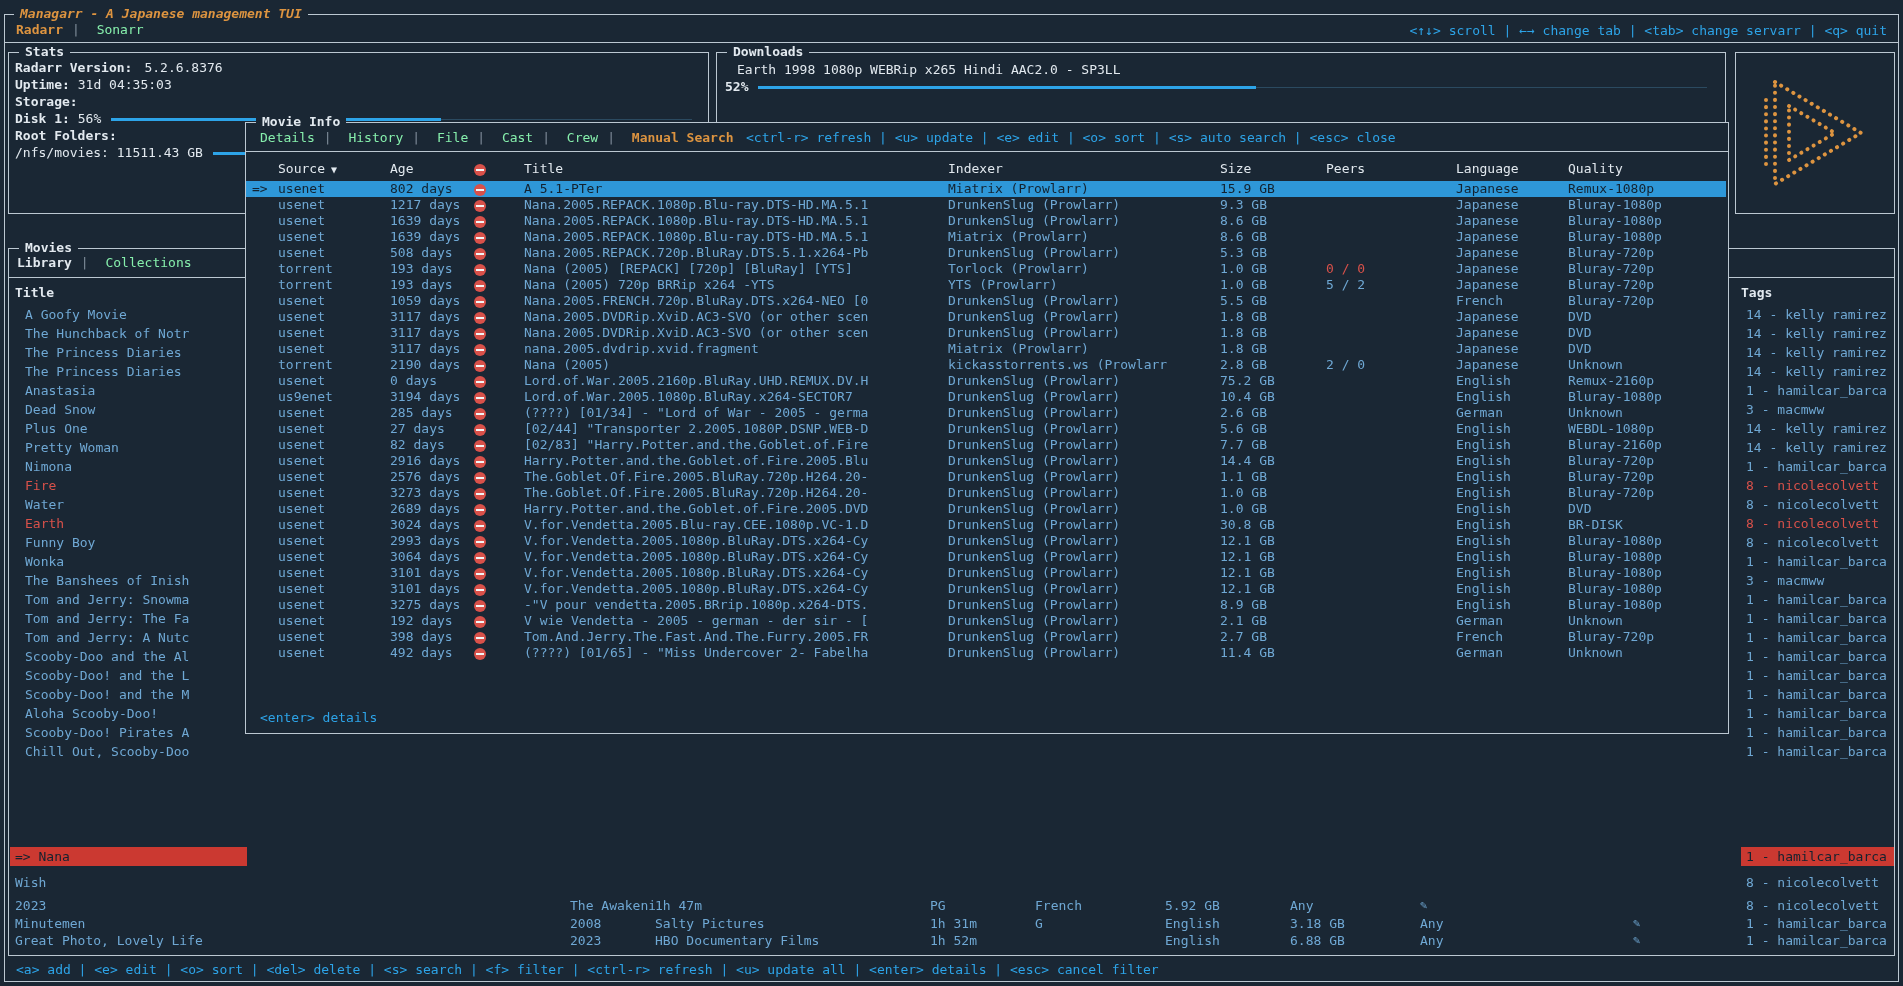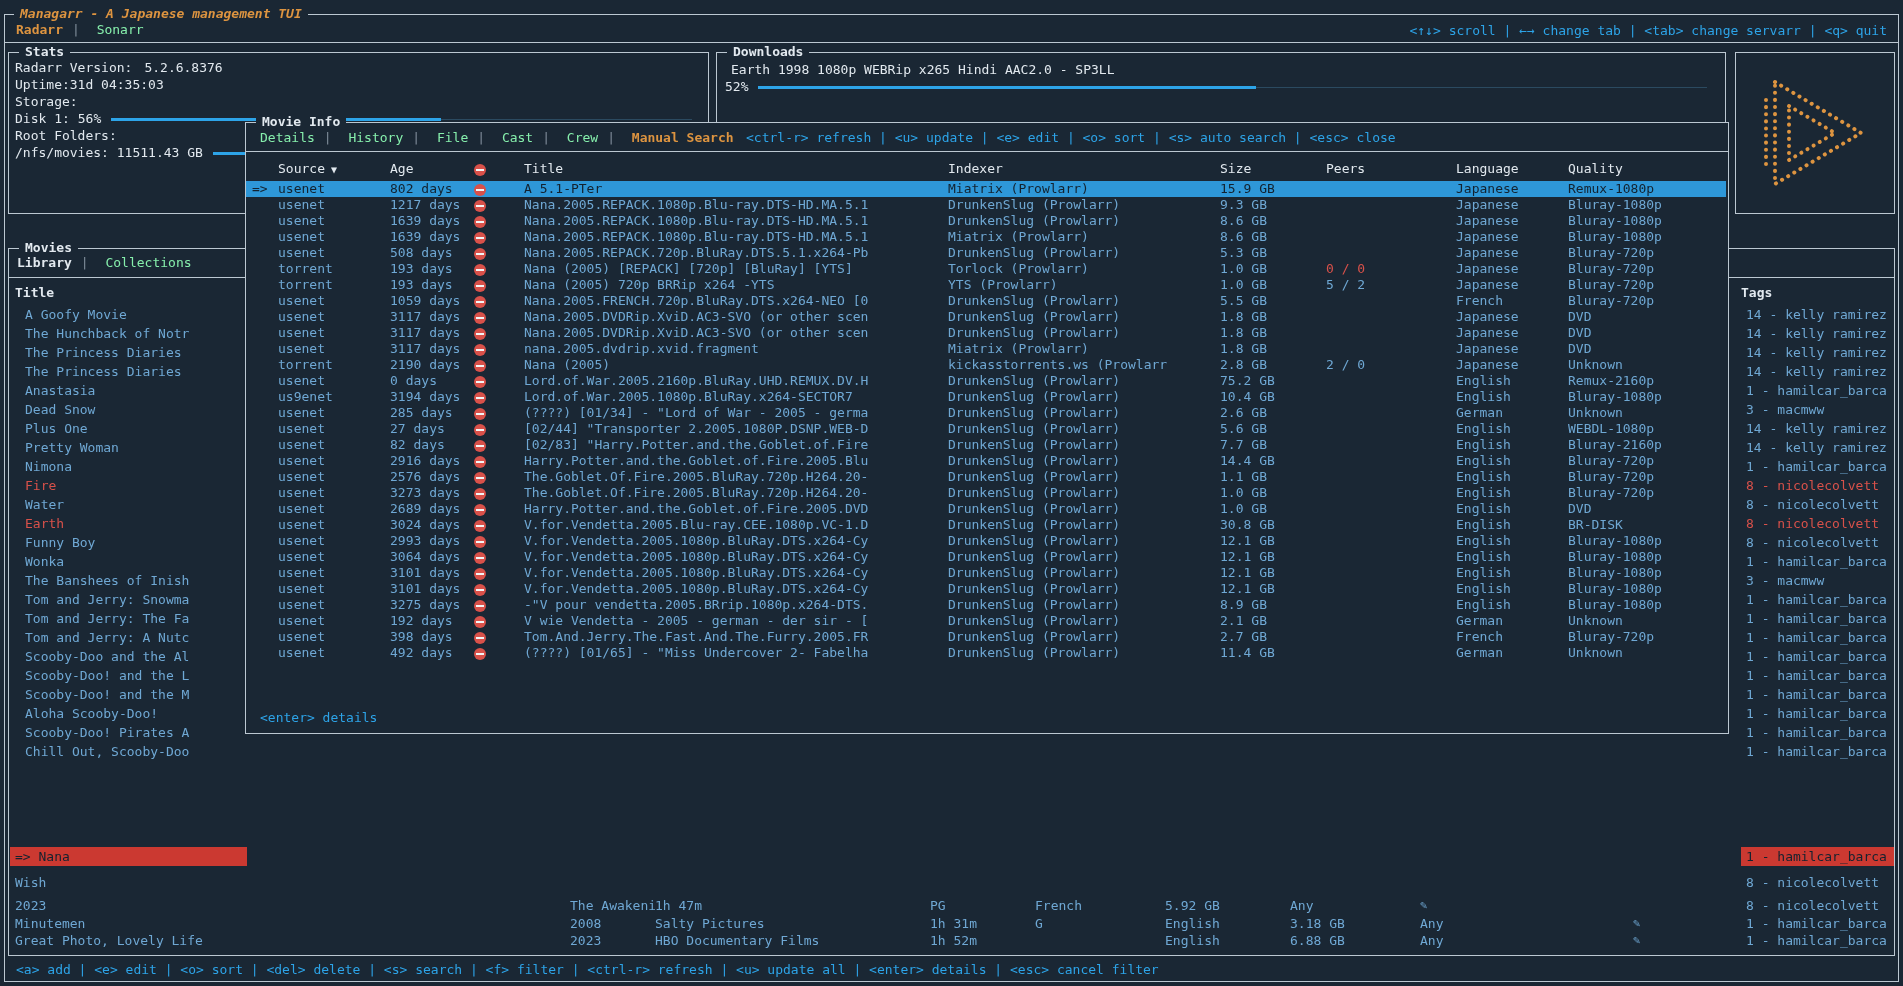--- a/index.html
+++ b/index.html
@@ -24,21 +24,21 @@
   .bottom-keybinds{position:absolute;left:16px;top:962px}
   .tabs{white-space:nowrap}
   .tabs .tab{color:#86efac;cursor:default}
   .tabs .tab.active{color:var(--orange);font-weight:bold}
   .tabs .tab::after{content:"|";color:#7f8d9a;margin:0 9px;font-weight:normal;font-style:normal}
   .tabs .tab:last-of-type::after{content:none}
   .tabs.white-active .tab.active{color:var(--white)}
   .servarr-tabs{position:absolute;left:16px;top:22px}
   
   .stat-row{display:flex;align-items:center;height:17px;white-space:nowrap}
-  .lbl{font-weight:normal;color:var(--white)}
+  .lbl{font-weight:bold;color:var(--white)}
   .val{color:var(--white);margin-left:12px}
   .gauge{position:relative;flex:1;height:15px;margin-left:10px}
   .gauge .track{position:absolute;left:0;right:8px;top:8px;height:1px;background:#2b4a60}
   .gauge .fill{position:absolute;left:0;top:7px;height:3px;background:var(--cyan)}
   .fill-full{width:100%}
   
   .li-row,.tag-row,.pin-row{height:19px;line-height:19px;padding-left:5px;color:var(--blue);
        white-space:nowrap;overflow:hidden}
   .red{color:var(--red)}
   .sel-red{background:var(--selred);color:var(--dark)}
@@ -85,21 +85,21 @@
 
   <div class="panel" style="left:8px;top:52px;width:701px;height:162px">
     <div class="panel-label">Stats</div>
     <div style="position:absolute;left:6px;top:6px;right:8px">
       <div class="stat-row">
         <span class="lbl">Radarr Version:</span>
         <span class="val">5.2.6.8376</span>
       </div>
       <div class="stat-row">
         <span class="lbl">Uptime:</span>
-        <span class="val" style="margin-left:0">31d 04:35:03</span>
+        <span class="val" style="margin-left:8px">31d 04:35:03</span>
       </div>
       <div class="stat-row">
         <span class="lbl">Storage:</span>
       </div>
       <div class="stat-row">
         <span class="lbl">Disk 1:</span>
         <span class="val" style="margin-left:8px">56%</span>
         <span class="gauge">
           <span class="track"></span>
           <span class="fill" style="width: 56%;"></span>
@@ -115,21 +115,21 @@
           <span class="fill fill-full"></span>
         </span>
       </div>
     </div>
   </div>
 
   <div class="panel" style="left:716px;top:52px;width:1010px;height:162px">
     <div class="panel-label">Downloads</div>
     <div style="position:absolute;left:8px;top:8px;right:10px">
       <div class="stat-row">
-        <span class="val" style="margin-left:6px">Earth 1998 1080p WEBRip x265 Hindi AAC2.0 - SP3LL</span>
+        <span class="val" style="margin-left:12px">Earth 1998 1080p WEBRip x265 Hindi AAC2.0 - SP3LL</span>
       </div>
       <div class="stat-row">
         <span class="lbl">52%</span>
         <span class="gauge">
           <span class="track"></span>
           <span class="fill" style="width: 52%;"></span>
         </span>
       </div>
     </div>
   </div>

